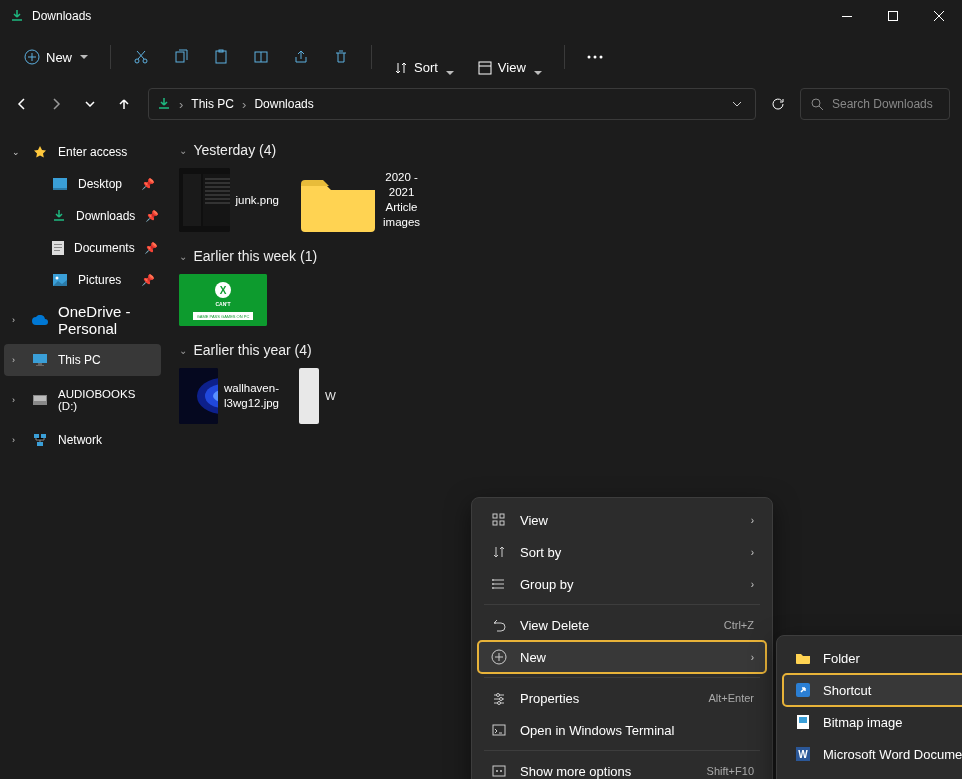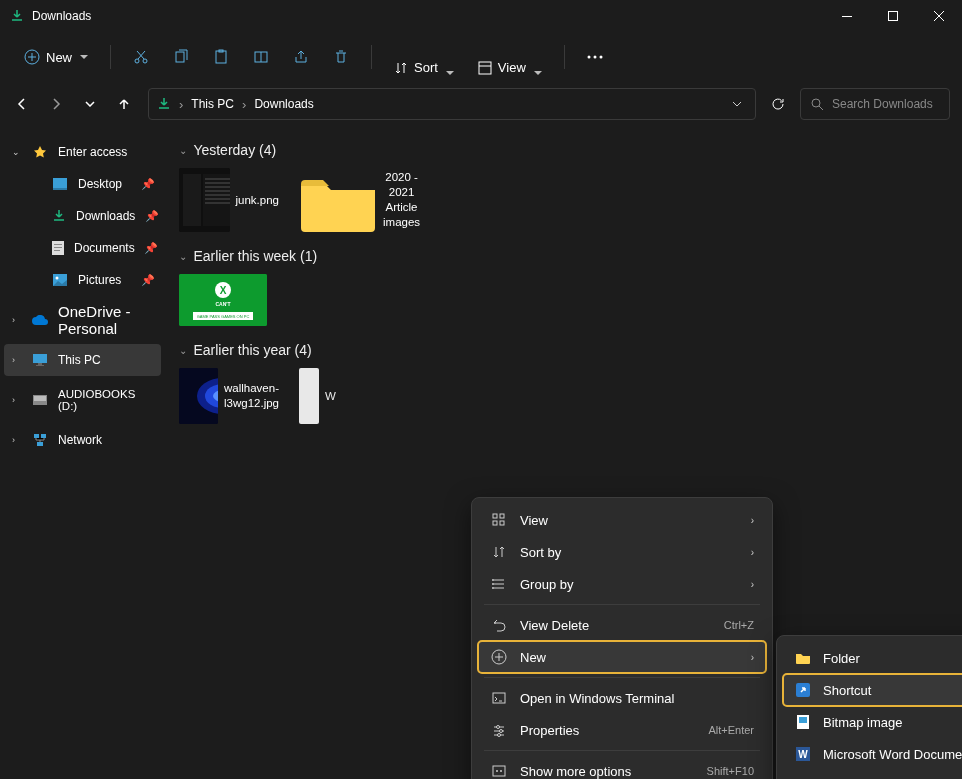--- a/index.html
+++ b/index.html
@@ -452,38 +452,38 @@
               <path d="M8 4v8M4 8h8" stroke="#ccc"></path>
             </svg>
           </span>
         <span class="cm-label">New</span>
         <span class="cm-arrow">›</span>
       </div>
       <div class="cm-sep"></div>
       <div class="cm-item">
         <span class="cm-icon">
             <svg width="14" height="14" viewBox="0 0 14 14">
-              <rect x="1" y="2" width="12" height="10" stroke="#ccc" fill="none"></rect>
-              <path d="M3 6l2 2-2 2M7 10h3" stroke="#ccc" fill="none"></path>
-            </svg>
-          </span>
-        <span class="cm-label">Open in Windows Terminal</span>
-      </div>
-      <div class="cm-item">
-        <span class="cm-icon">
-            <svg width="14" height="14" viewBox="0 0 14 14">
               <path d="M2 4h3m2 0h5M2 8h6m2 0h2M2 12h4m2 0h4" stroke="#ccc"></path>
               <circle cx="6" cy="4" r="1.5" stroke="#ccc" fill="none"></circle>
               <circle cx="9" cy="8" r="1.5" stroke="#ccc" fill="none"></circle>
               <circle cx="7" cy="12" r="1.5" stroke="#ccc" fill="none"></circle>
             </svg>
           </span>
         <span class="cm-label">Properties</span>
         <span class="cm-shortcut">Alt+Enter</span>
       </div>
+      <div class="cm-item">
+        <span class="cm-icon">
+            <svg width="14" height="14" viewBox="0 0 14 14">
+              <rect x="1" y="2" width="12" height="10" stroke="#ccc" fill="none"></rect>
+              <path d="M3 6l2 2-2 2M7 10h3" stroke="#ccc" fill="none"></path>
+            </svg>
+          </span>
+        <span class="cm-label">Open in Windows Terminal</span>
+      </div>
       <div class="cm-sep"></div>
       <div class="cm-item">
         <span class="cm-icon">
             <svg width="14" height="14" viewBox="0 0 14 14">
               <rect x="1" y="2" width="12" height="10" stroke="#ccc" fill="none"></rect>
               <circle cx="5" cy="7" r="1" fill="#ccc"></circle>
               <circle cx="9" cy="7" r="1" fill="#ccc"></circle>
             </svg>
           </span>
         <span class="cm-label">Show more options</span>

